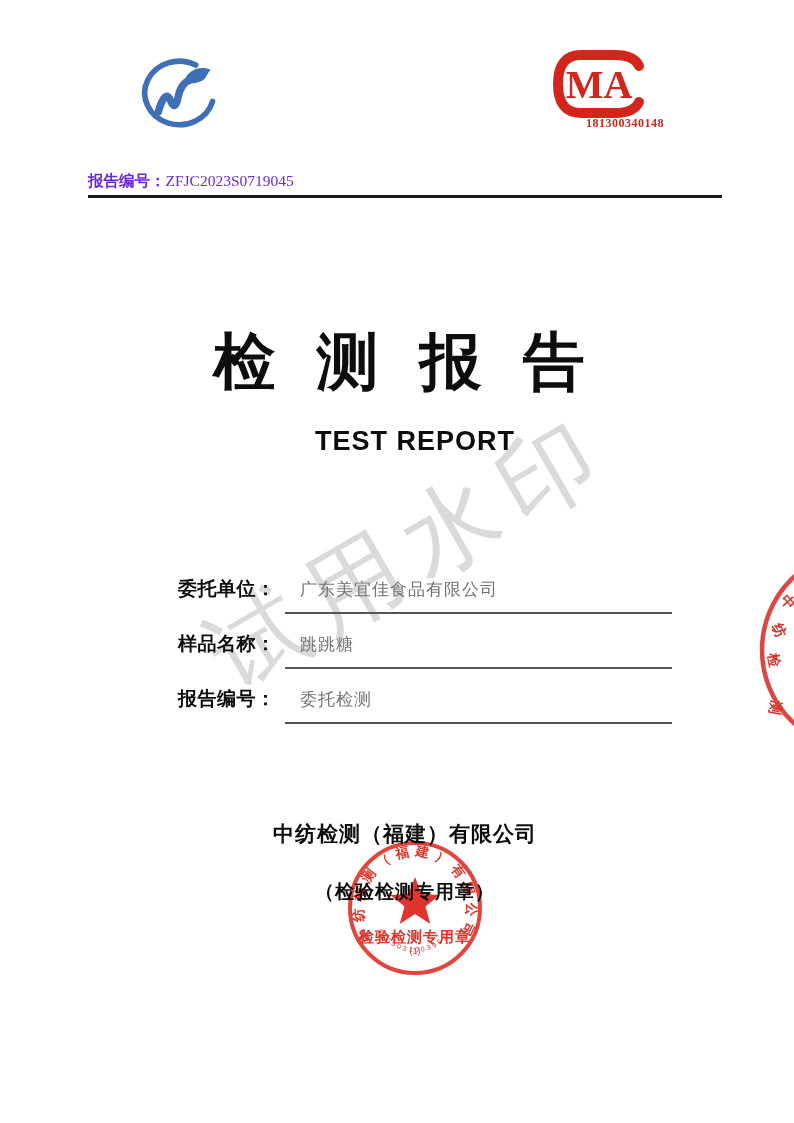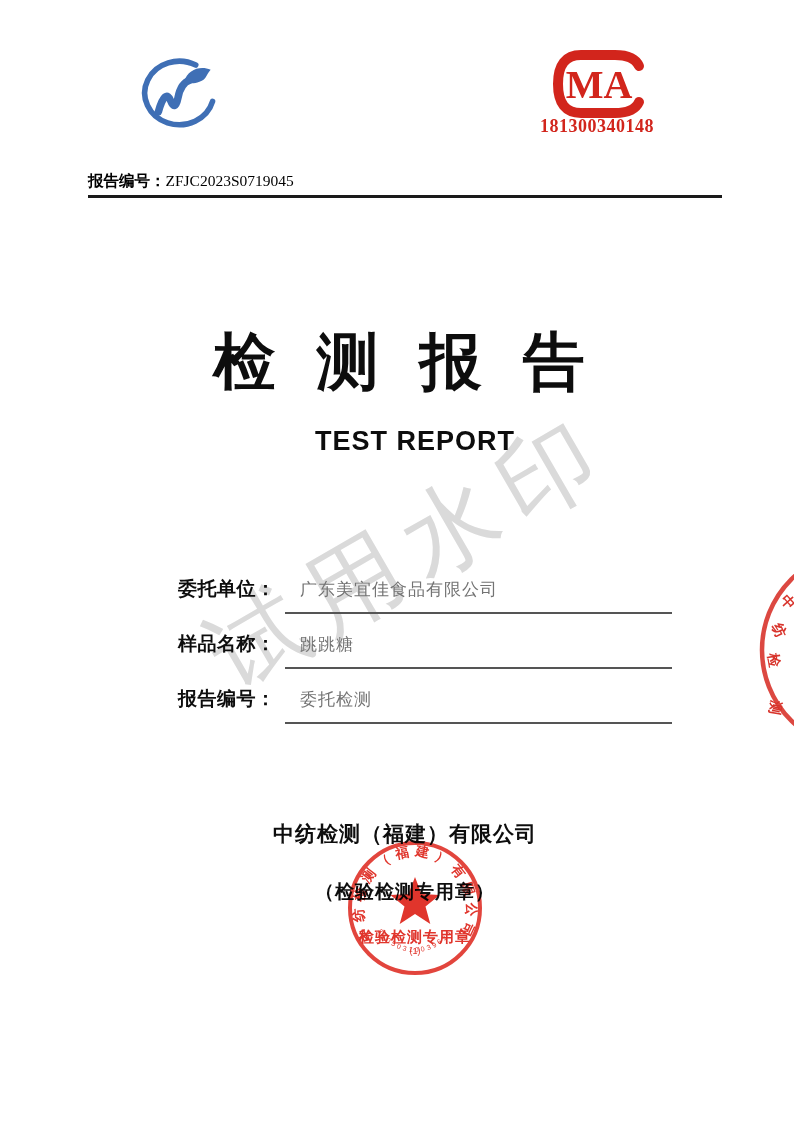--- a/index.html
+++ b/index.html
@@ -9,26 +9,26 @@
     background:#ffffff;
     overflow:hidden;
     font-family:"Liberation Sans", sans-serif;
     color:#111;
   }
   
   .logo-left{position:absolute;left:136px;top:50px;width:84px;height:88px;}
   .logo-cma{position:absolute;left:551px;top:50px;width:102px;height:68px;}
   .cma-number{
     position:absolute;left:540px;top:116px;width:124px;
-    text-align:left;font-family:"Liberation Serif", serif;
-    font-weight:bold;font-size:18px;letter-spacing:.5px;color:#d2251c;
+    text-align:right;font-family:"Liberation Serif", serif;
+    font-weight:bold;font-size:12px;letter-spacing:.5px;color:#d2251c;
   }
   .report-no{
     position:absolute;left:88px;top:171px;
-    font-family:"Liberation Serif", serif;font-size:15.5px;color:#000000;
+    font-family:"Liberation Serif", serif;font-size:15.5px;color:#6d28d9;
   }
   .report-no .lbl{font-weight:bold;}
   .header-rule{
     position:absolute;left:88px;top:195px;width:634px;height:2.5px;
     background:#1a1a1a;
   }
   
   .title{
     position:absolute;left:0;top:320px;width:810px;
     text-align:center;

